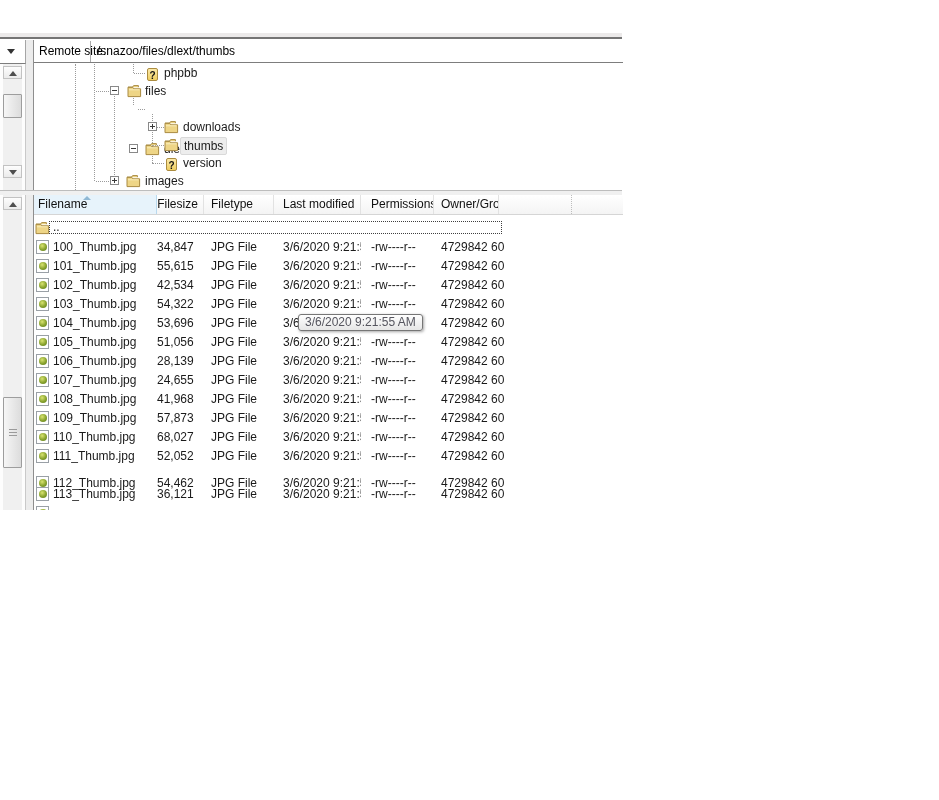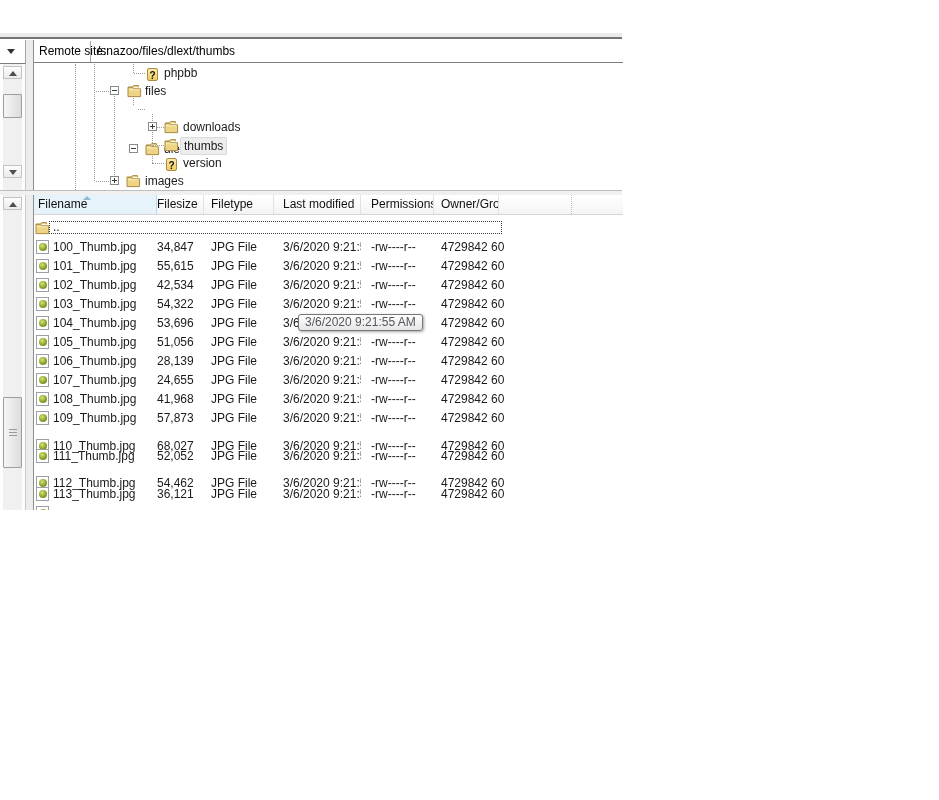--- a/index.html
+++ b/index.html
@@ -193,21 +193,21 @@
           </div>
         </div>
     </div>
 
     <div class="listarea">
       <div class="lheader">
         <div class="hcell sorted" style="left:0;width:123px;padding-left:4px;">
           <span>Filename</span>
           <i class="sortarrow"></i>
         </div>
-        <div class="hcell" style="left:123px;width:47px;text-align:left;padding-right:5px;">Filesize</div>
+        <div class="hcell" style="left:123px;width:47px;text-align:center;padding-right:5px;">Filesize</div>
         <div class="hcell" style="left:170px;width:70px;padding-left:7px;">Filetype</div>
         <div class="hcell" style="left:240px;width:87px;padding-left:9px;">Last modified</div>
         <div class="hcell" style="left:327px;width:73px;padding-left:10px;">Permissions</div>
         <div class="hcell" style="left:400px;width:65px;padding-left:7px;">Owner/Gro...</div>
         <div class="hfiller" style="left:465px;width:72px;"></div>
       </div>
 
       <div class="frow" style="top:24px;">
         <span class="dirfold">
           <svg width="15" height="14" viewBox="0 0 15 14">
@@ -323,21 +323,21 @@
             <span class="ficon">
               <i></i>
             </span>
             <span class="cell c-name">109_Thumb.jpg</span>
             <span class="cell c-size">57,873</span>
             <span class="cell c-type">JPG File</span>
             <span class="cell c-date">3/6/2020 9:21:5...</span>
             <span class="cell c-perm">-rw----r--</span>
             <span class="cell c-owner">4729842 600</span>
           </div>
-          <div class="frow" style="top: 242px; padding-left: 32px;">
+          <div class="frow" style="top: 233px; padding-left: 32px;">
             <span class="ficon">
               <i></i>
             </span>
             <span class="cell c-name">110_Thumb.jpg</span>
             <span class="cell c-size">68,027</span>
             <span class="cell c-type">JPG File</span>
             <span class="cell c-date">3/6/2020 9:21:5...</span>
             <span class="cell c-perm">-rw----r--</span>
             <span class="cell c-owner">4729842 600</span>
           </div>

